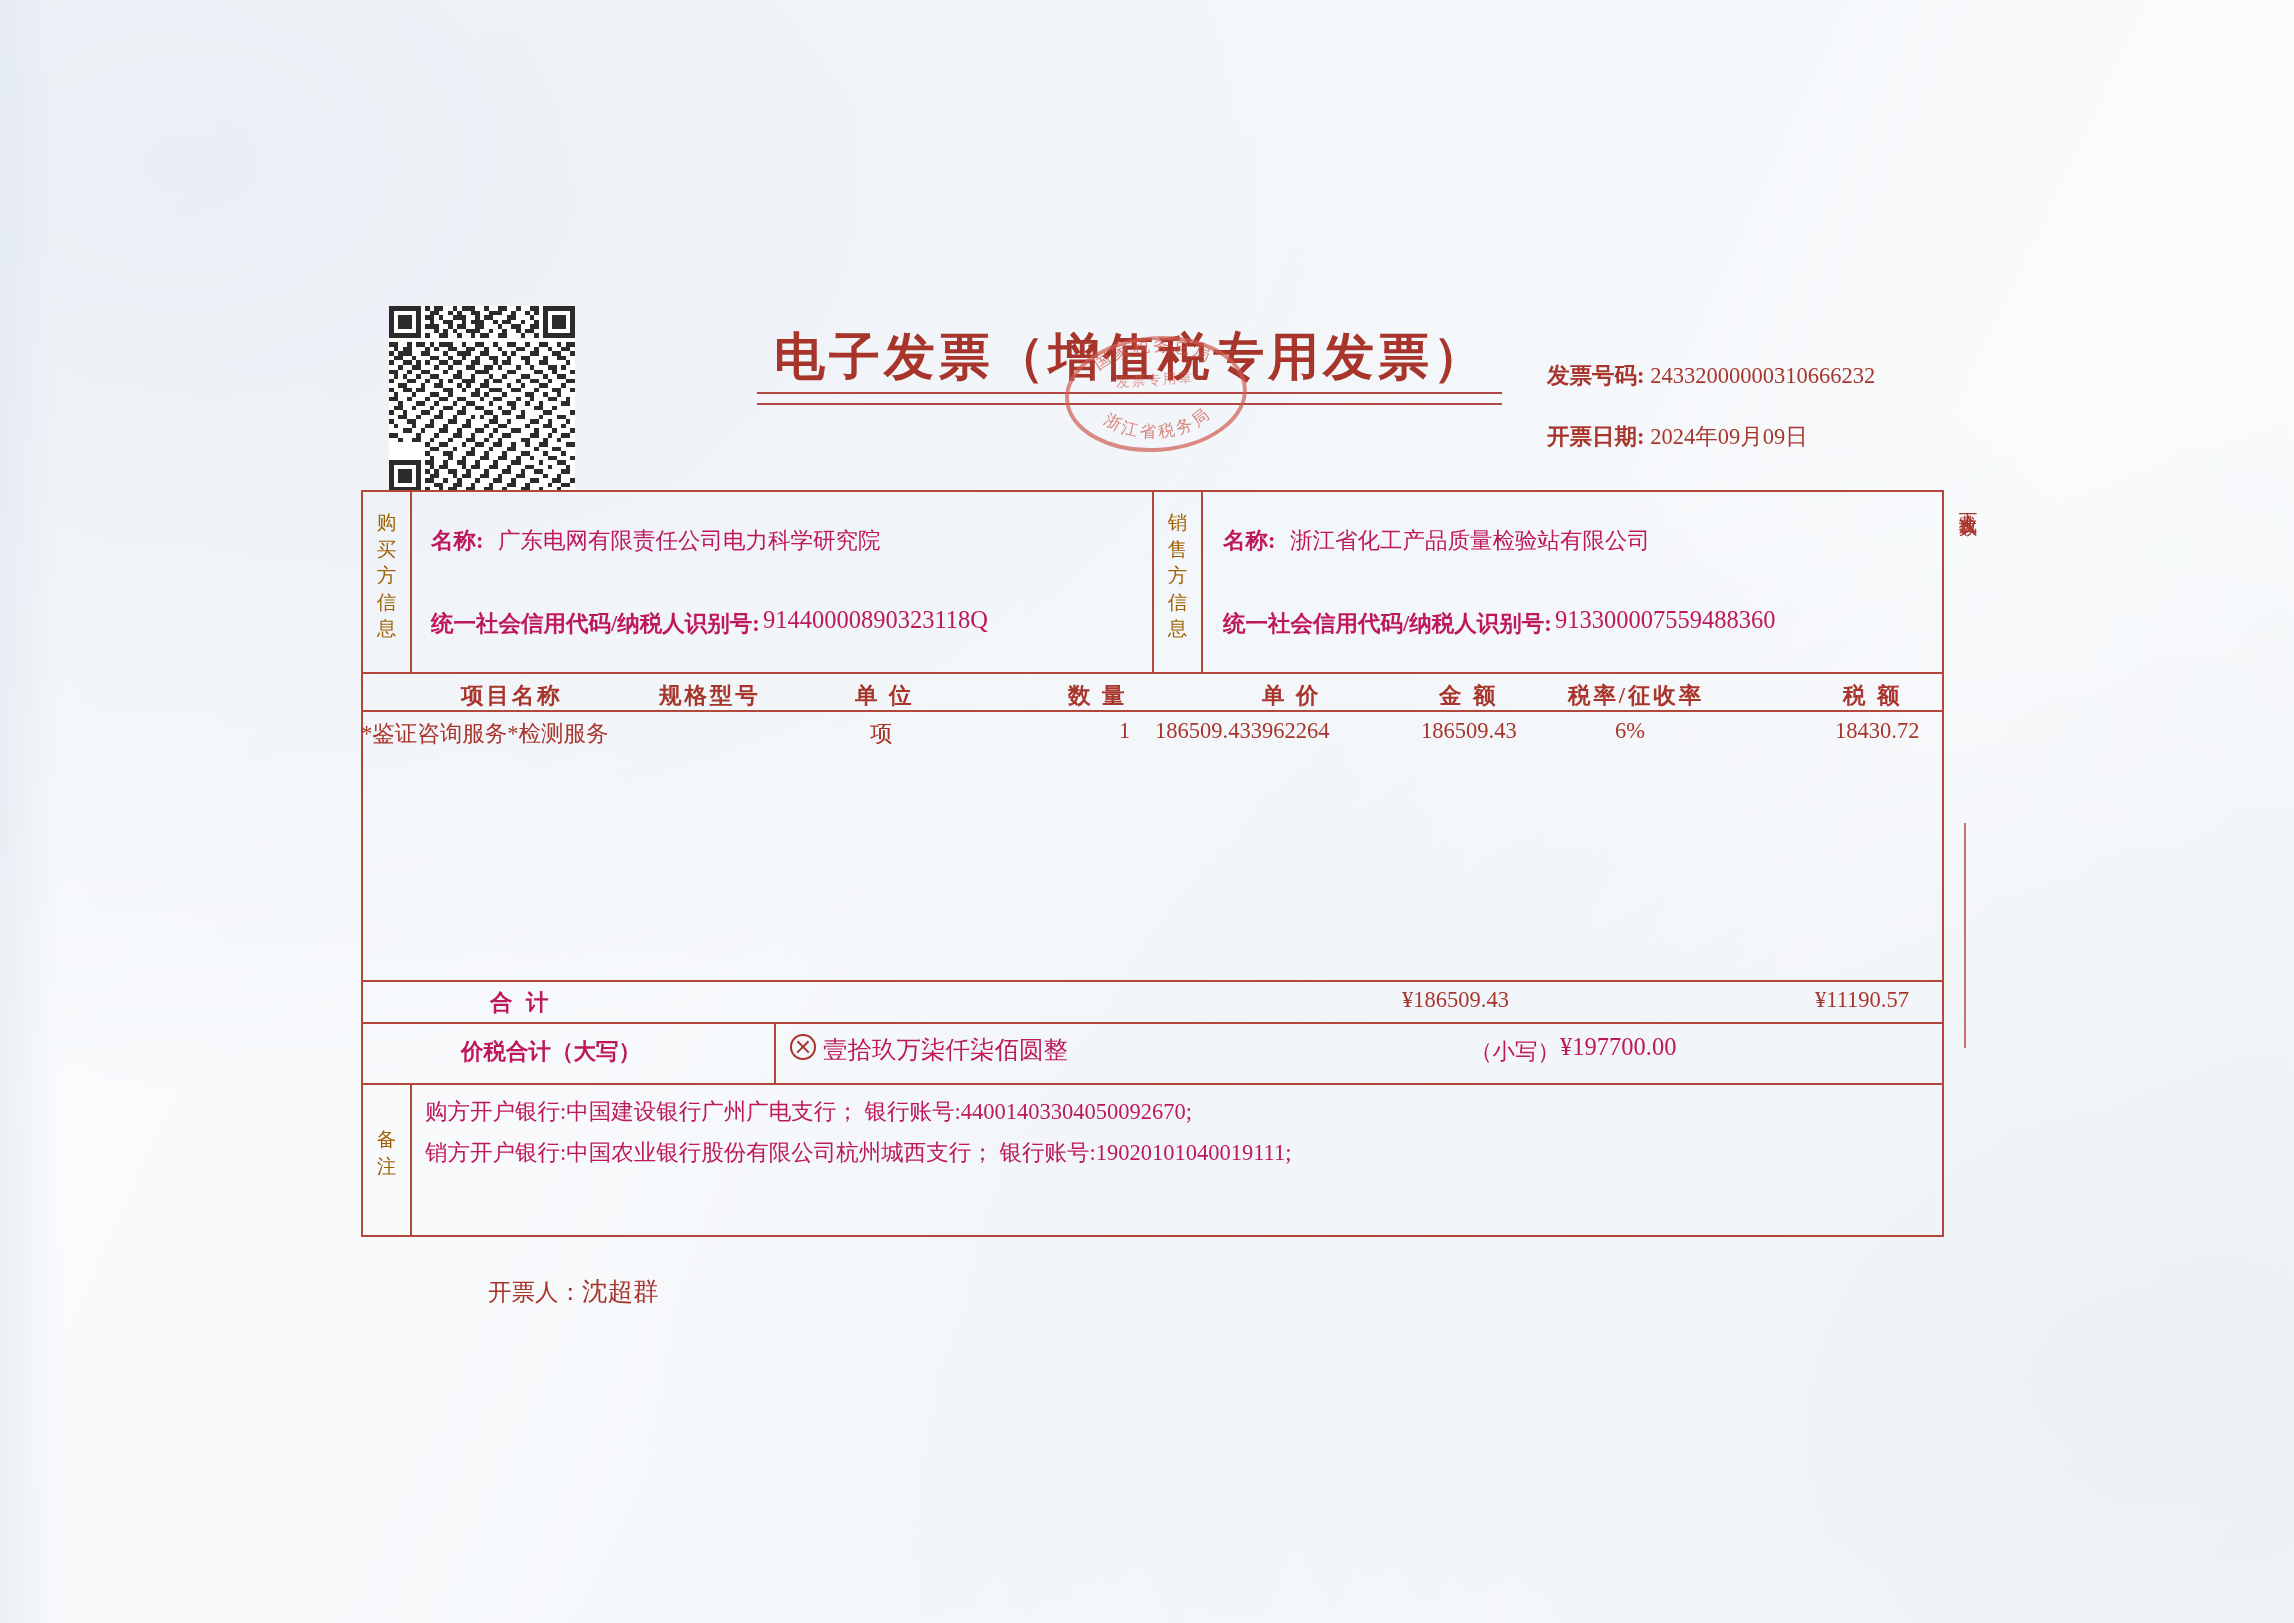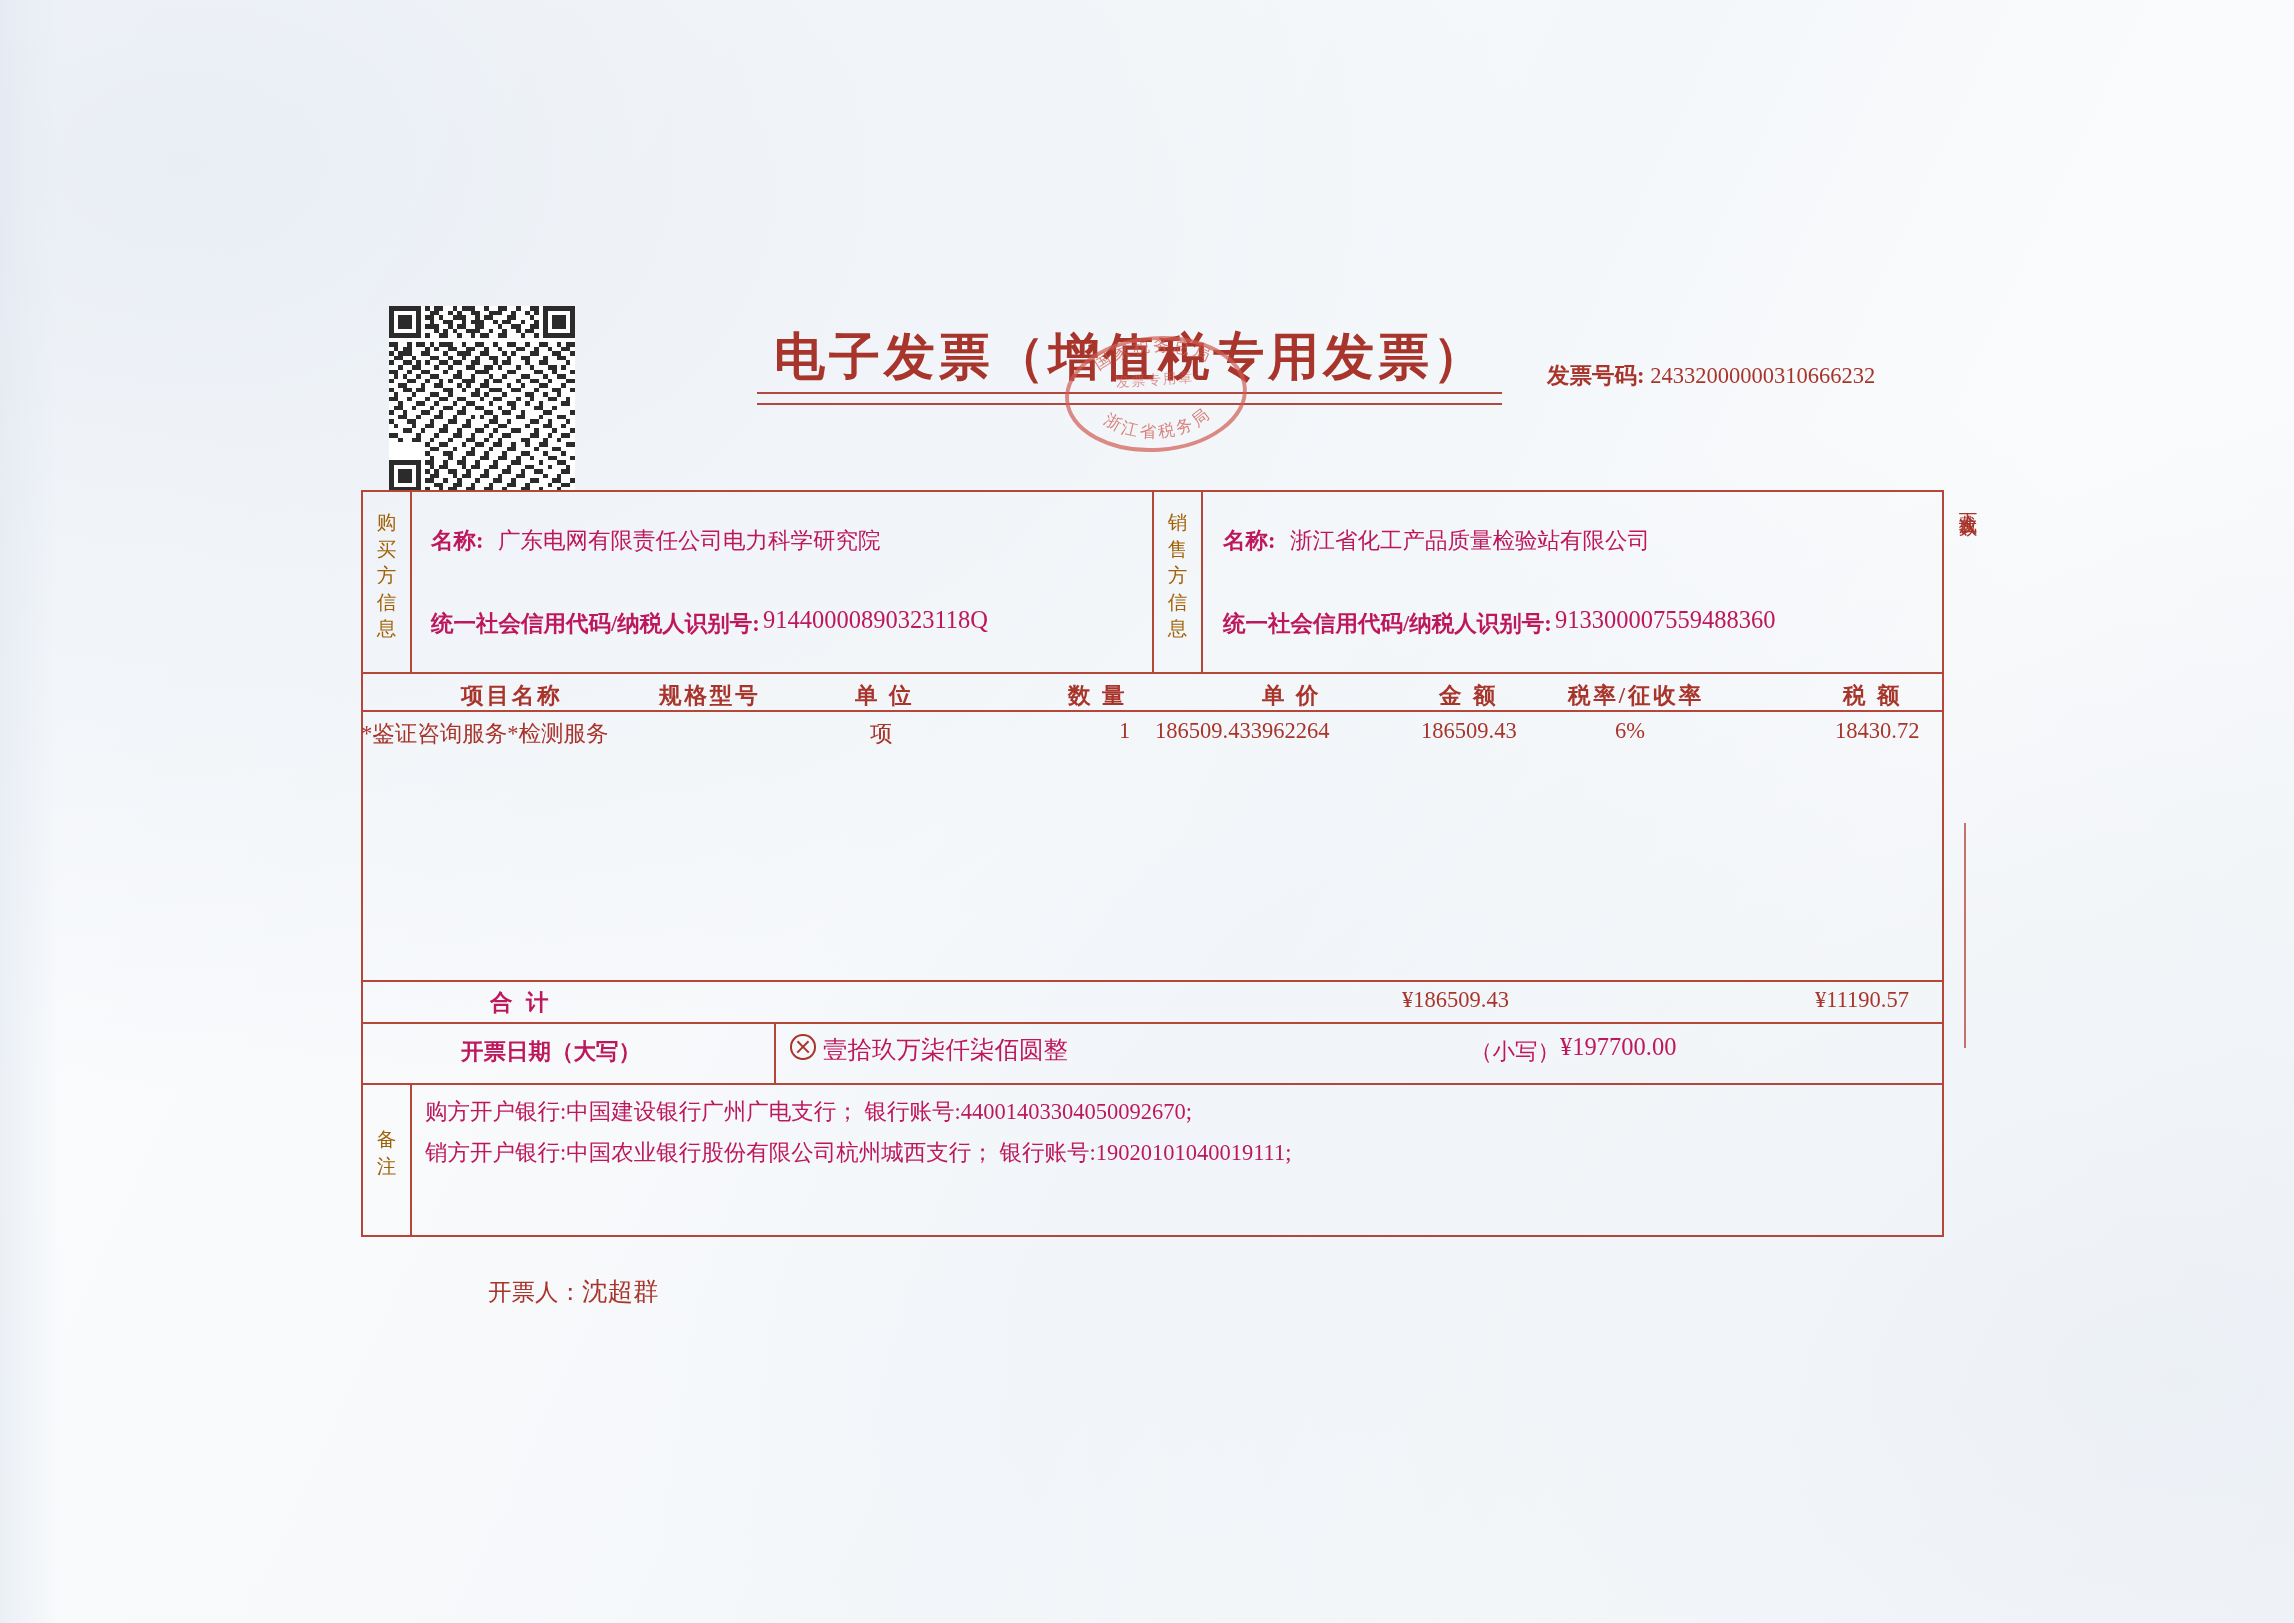--- a/index.html
+++ b/index.html
@@ -633,20 +633,24 @@
       </text>
       <text x="95" y="52" font-family="'Liberation Serif',serif" font-size="14" fill="#d05a50" opacity="0.75" text-anchor="middle" letter-spacing="2">发票专用章</text>
     </svg>
   </div>
 
   <div class="meta">
     <div>
       <b>发票号码:</b>
       <span>24332000000310666232</span>
     </div>
+    <div>
+      <b>开票日期:</b>
+      <span>2024年09月09日</span>
+    </div>
   </div>
 
   <div class="downloads">下载次数：1</div>
   <div class="edge-mark"></div>
 
   <div class="box"></div>
 
   <div class="hline" style="top:672px;"></div>
   <div class="hline" style="top:710px;"></div>
   <div class="hline" style="top:980px;"></div>
@@ -686,21 +690,21 @@
   <div class="td" style="left:1119px; top:718px;">1</div>
   <div class="td" style="left:1155px; top:718px;">186509.433962264</div>
   <div class="td" style="left:1421px; top:718px;">186509.43</div>
   <div class="td" style="left:1615px; top:718px;">6%</div>
   <div class="td" style="left:1835px; top:718px;">18430.72</div>
 
   <div class="cell lbl" style="left:490px; top:987px; letter-spacing:3.9px;">合    计</div>
   <div class="td" style="left:1402px; top:987px;">¥186509.43</div>
   <div class="td" style="left:1815px; top:987px;">¥11190.57</div>
 
-  <div class="cell lbl" style="left:461px; top:1036px;">开票日期（大写）</div>
+  <div class="cell lbl" style="left:461px; top:1036px;">价税合计（大写）</div>
   <div class="circle-x" style="left:790px; top:1034px;"></div>
   <div class="cell val big" style="left:823px; top:1033px;">壹拾玖万柒仟柒佰圆整</div>
   <div class="cell val" style="left:1470px; top:1036px;">（小写）</div>
   <div class="cell val big" style="left:1560px; top:1033px;">¥197700.00</div>
 
   <div class="sideword" style="left:370px; top:1127px;">备注</div>
   <div class="cell val" style="left:425px; top:1096px;">购方开户银行:中国建设银行广州广电支行；     银行账号:44001403304050092670;</div>
   <div class="cell val" style="left:425px; top:1137px;">销方开户银行:中国农业银行股份有限公司杭州城西支行；   银行账号:19020101040019111;</div>
 
   <div class="footer-name">

